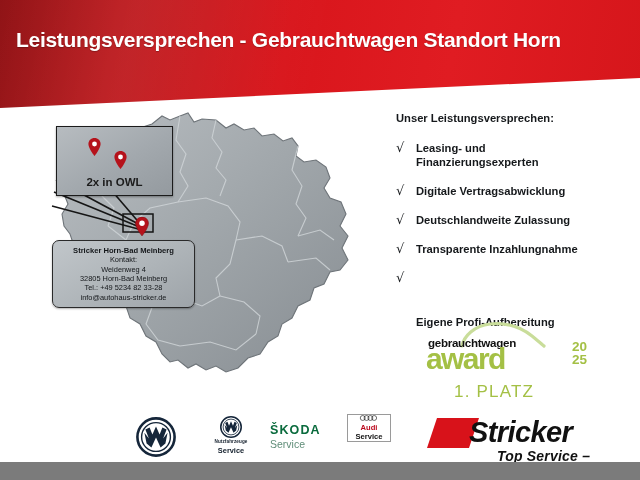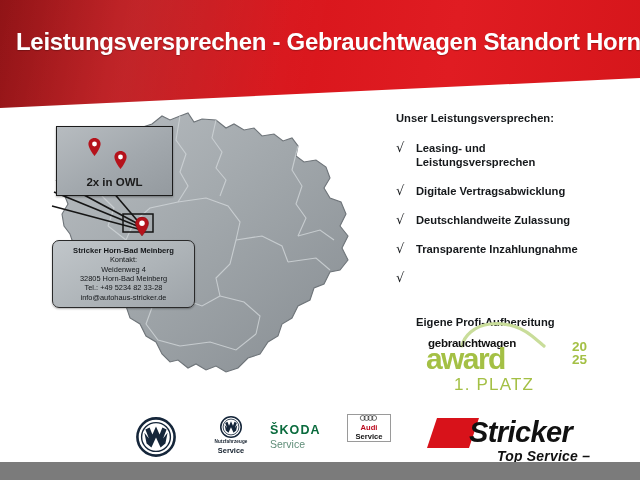--- a/index.html
+++ b/index.html
@@ -17,21 +17,21 @@
     clip-path:polygon(0 0,640px 0,640px 78px,0 108px);
     overflow:hidden;
   }
   .header-band .sheen{
     position:absolute;left:-10%;top:-40px;width:60%;height:200px;
     background:linear-gradient(90deg,rgba(255,255,255,0) 0%,rgba(255,255,255,.07) 50%,rgba(255,255,255,0) 100%);
     transform:skewX(-12deg);
   }
   .header-title{
     position:absolute;left:16px;top:28px;width:616px;
-    color:#fff;font-size:24px;font-weight:bold;letter-spacing:-0.3px;
+    color:#fff;font-size:21px;font-weight:bold;letter-spacing:-0.3px;
     white-space:nowrap;text-shadow:0 1px 1px rgba(0,0,0,.25);
   }
 
   
   .map-wrap{position:absolute;left:30px;top:110px;width:350px;height:295px;}
   .map-svg{position:absolute;left:0;top:0;}
 
   
   .owl-box{
     position:absolute;left:26px;top:16px;width:115px;height:68px;
@@ -77,21 +77,21 @@
   }
   .award-word{
     position:absolute;left:2px;top:22px;font-size:30px;font-weight:bold;color:#a4c045;
     letter-spacing:-1.6px;line-height:30px;text-align:right;
   }
   .award-year{
     position:absolute;left:104px;top:19px;font-size:13.5px;font-weight:bold;color:#a4c045;
     line-height:12.5px;text-align:left;margin-left:44px;
   }
   .award-platz{
-    position:absolute;left:30px;top:53px;font-size:17px;color:#a4c045;letter-spacing:1.2px;
+    position:absolute;left:30px;top:60px;font-size:17px;color:#a4c045;letter-spacing:1.2px;
   }
 
   
   .brandrow{position:absolute;left:0;top:406px;width:640px;height:56px;}
 
   .horn-pill{
     position:absolute;left:49px;top:423px;width:64px;height:26px;border-radius:13px;
     background:linear-gradient(180deg,#c6cacd 0%,#a9aeb2 48%,#8f9499 52%,#b9bec2 100%);
     box-shadow:inset 0 1px 0 rgba(255,255,255,.6),0 1px 2px rgba(0,0,0,.2);
     display:flex;align-items:center;justify-content:center;
@@ -227,21 +227,21 @@
       <div class="contact-line">info@autohaus-stricker.de</div>
     </div>
   </div>
 
   <div class="promise">
     <div class="promise-head">Unser Leistungsversprechen:</div>
 
     <div class="promise-item">
       <span class="chk">√</span>
       <span class="txt" style="white-space:pre-line;">Leasing- und
-Leistungsversprechen</span>
+Finanzierungsexperten</span>
     </div>
     <div class="promise-item">
       <span class="chk">√</span>
       <span class="txt" style="white-space:pre-line;">Digitale Vertragsabwicklung</span>
     </div>
     <div class="promise-item">
       <span class="chk">√</span>
       <span class="txt" style="white-space:pre-line;">Deutschlandweite Zulassung</span>
     </div>
     <div class="promise-item">

